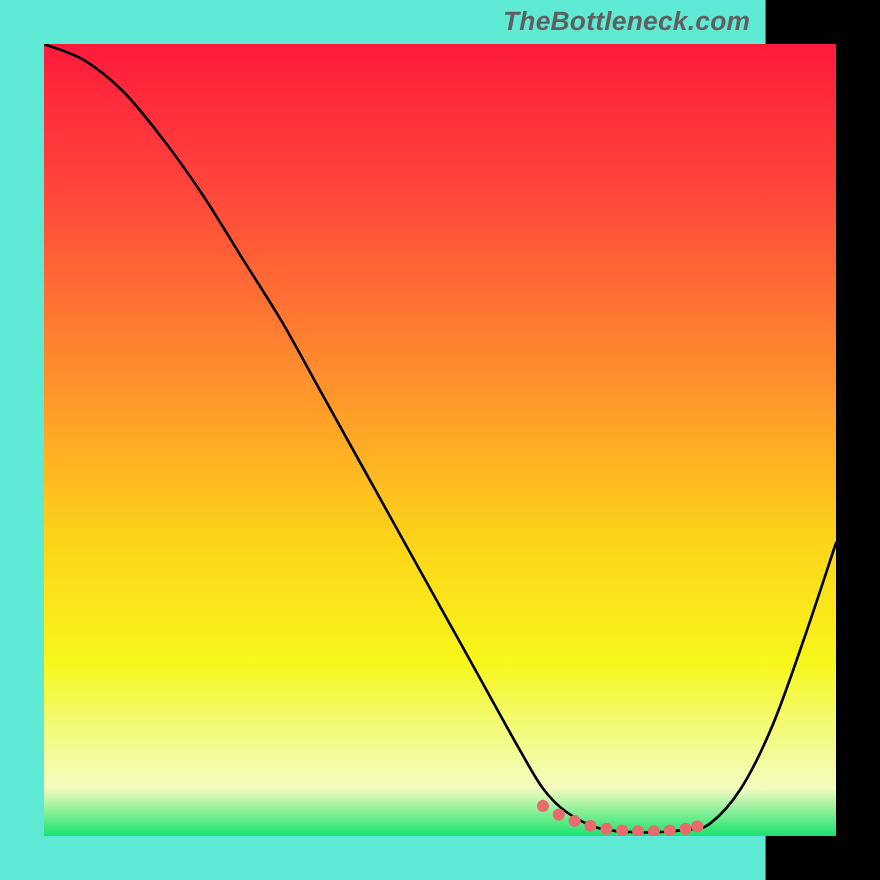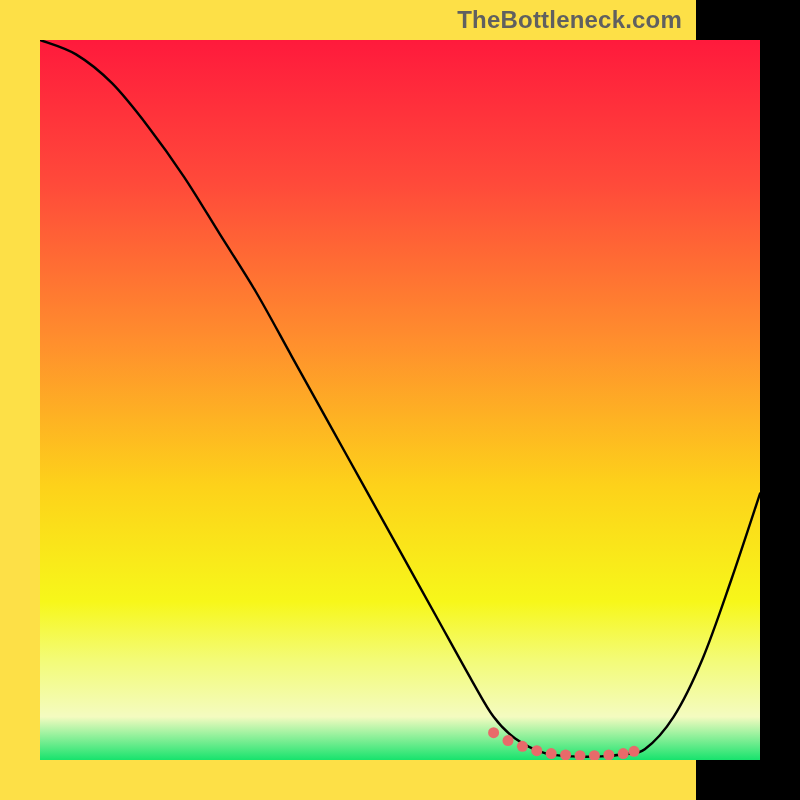--- a/index.html
+++ b/index.html
@@ -8,21 +8,22 @@
     width: 800px;
     height: 800px;
     background: #000;
     font-family: Arial, Helvetica, sans-serif;
     overflow: hidden;
   }
   .frame {
     position: relative;
     width: 696px;
     height: 800px;
-    background: #fde047;
+    background: #5eead4;
+    font-style: italic;
   }
   .watermark {
     position: absolute;
     top: 6px;
     right: 14px;
     color: #606060;
     font-size: 24px;
     font-weight: 600;
     letter-spacing: 0.2px;
     user-select: none;

